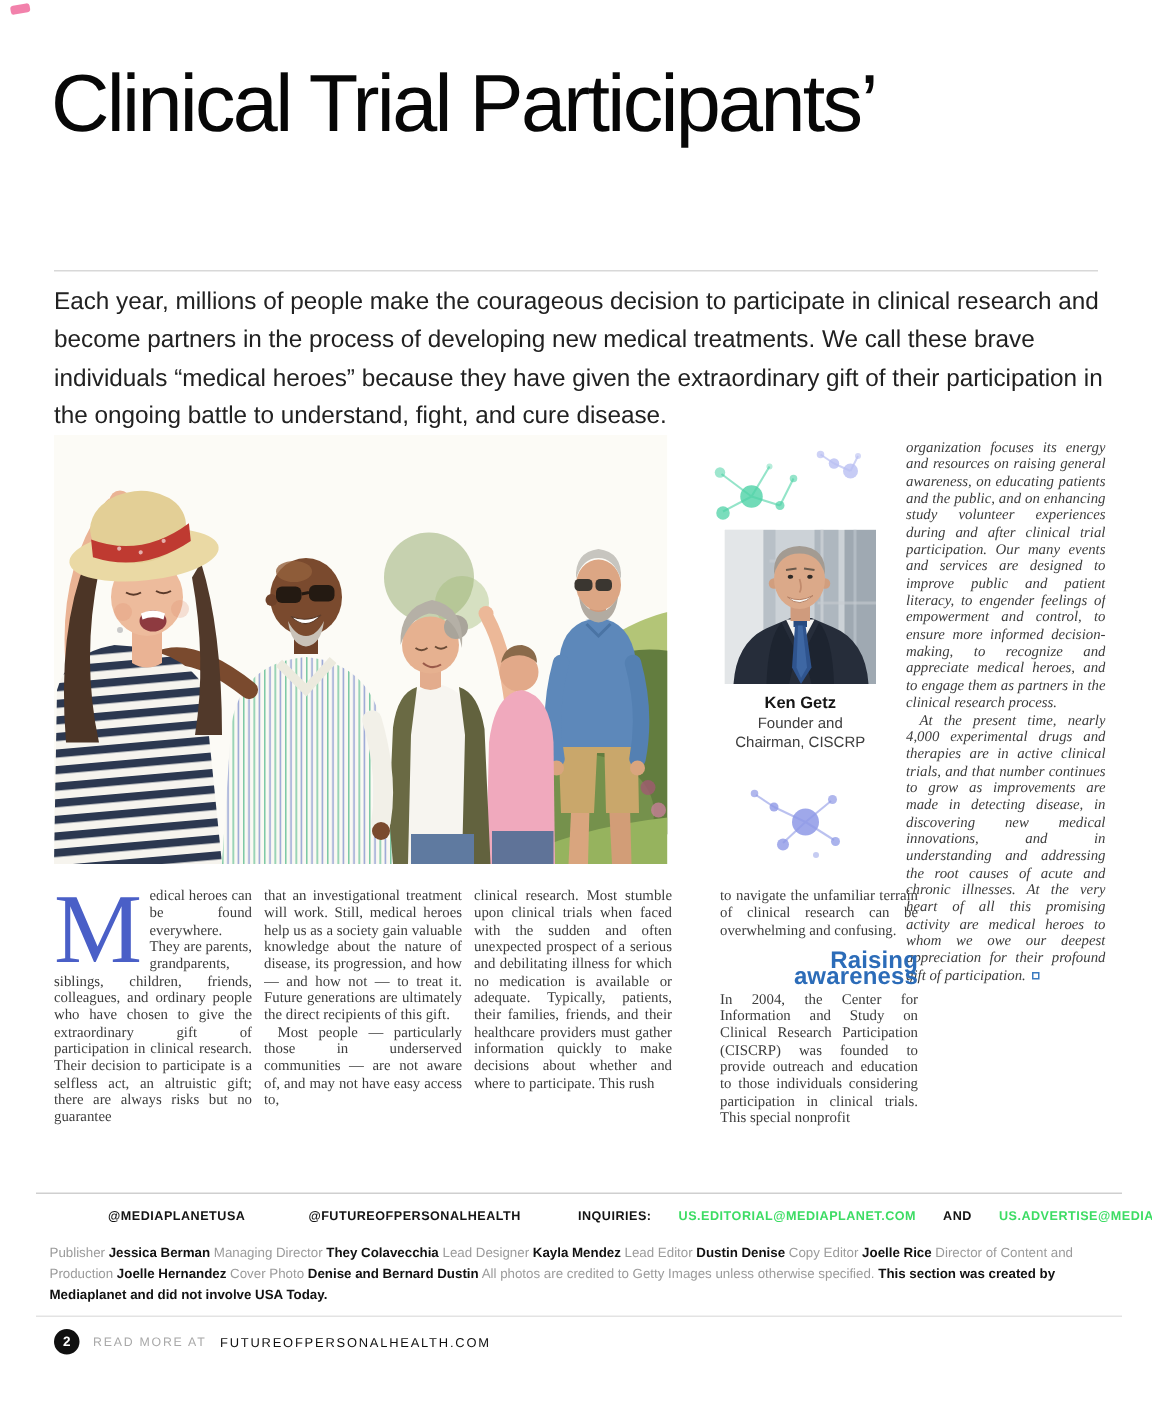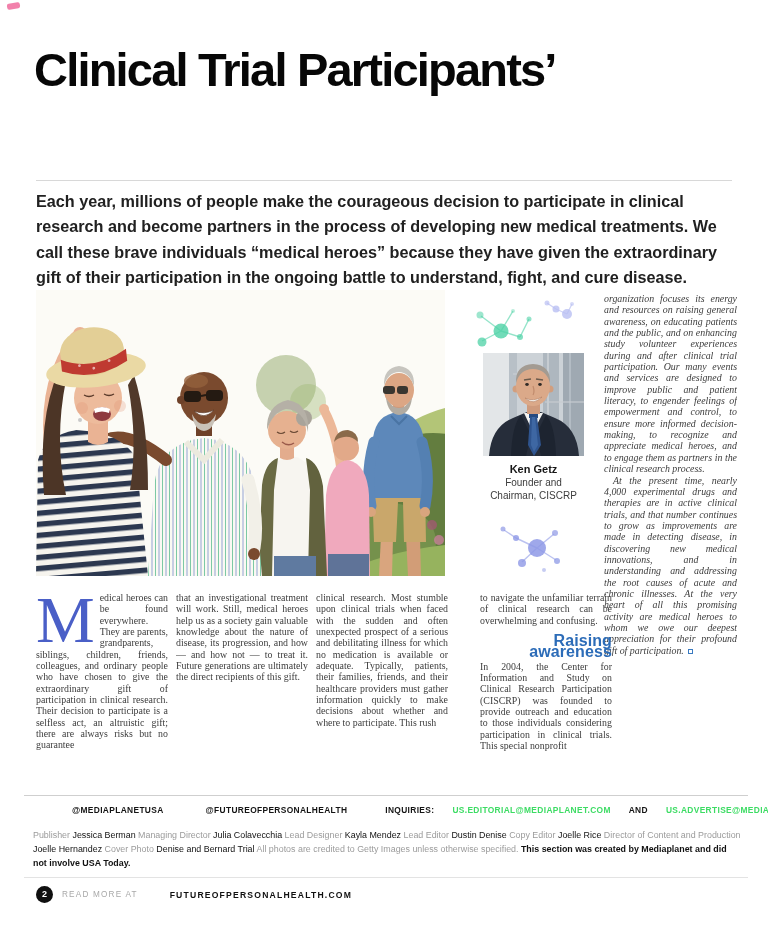--- a/index.html
+++ b/index.html
@@ -4,25 +4,25 @@
 <style>
   * { margin:0; padding:0; box-sizing:border-box; }
   html,body { background:#f2f2f2; }
   .page {
     position:relative; width:768px; height:936px; background:#ffffff;
     font-family:"Liberation Sans", sans-serif; overflow:hidden; margin:0 auto;
   }
   .corner-mark{ position:absolute; left:7px; top:3px; width:13px; height:6px;
     background:#f173a2; border-radius:2px; transform:rotate(-10deg); opacity:.9;}
   .headline{ position:absolute; left:34px; top:42px; width:720px;
-    font-size:47px; line-height:55px; font-weight:700; letter-spacing:-1.8px; color:#070707;}
+    font-size:54px; line-height:55px; font-weight:400; letter-spacing:-1.8px; color:#070707;}
   .rule{ position:absolute; height:1px; background:#d8d8d8;}
   .rule-top{ left:36px; right:36px; top:180px;}
   .intro{ position:absolute; left:36px; top:189px; width:702px;
-    font-size:16.2px; line-height:25.3px; color:#212121; font-weight:700;}
+    font-size:16.2px; line-height:25.3px; color:#212121; font-weight:400;}
   .photo{ position:absolute; left:36px; top:290px; width:409px; height:286px; overflow:hidden;}
   .photo svg{ display:block; }
   .molecule{ position:absolute; }
   .molecule-top{ left:468px; top:296px; }
   .molecule-bottom{ left:482px; top:518px; }
   .portrait{ position:absolute; left:483px; top:353px; width:101px; height:103px; overflow:hidden; }
   .caption{ position:absolute; left:452px; top:463px; width:163px; text-align:center;}
   .cap-name{ font-size:11px; font-weight:700; color:#161616; margin-bottom:2px;}
   .cap-title{ font-size:10px; color:#3d3d3d; line-height:12.5px;}
   .serif{ font-family:"Liberation Serif", serif; font-size:9.9px; line-height:11.35px;
@@ -41,28 +41,28 @@
   .rule-footer{ left:24px; right:20px; top:795px; background:#cfcfcf;}
   .social{ position:absolute; left:36px; right:22px; top:801px; height:17px;
     display:flex; align-items:center; gap:18px; font-size:8.4px; font-weight:700;
     letter-spacing:.35px; color:#141414; white-space:nowrap;}
   .social svg{ display:block; }
   .green{ color:#3ddc64; }
   .inq{ margin-left:20px; }
   .please{ margin-left:auto; }
   .credits{ position:absolute; left:33px; right:26px; top:829px; font-size:8.9px;
     line-height:13.8px; color:#9b9b9b; font-weight:400;}
-  .c-name{ color:#121212; font-weight:400;margin-top:32px; }
+  .c-name{ color:#121212; font-weight:700;margin-top:32px; }
   .c-bold{ color:#121212; font-weight:700; }
   .rule-bottom{ left:24px; right:20px; top:877px; background:#e3e3e3;}
   .bottombar{ position:absolute; left:36px; top:886px; display:flex; align-items:center; gap:9px;}
   .pagenum{ width:17px; height:17px; border-radius:50%; background:#101010; color:#fff;
     font-size:9px; font-weight:700; line-height:17px; text-align:center;}
   .readmore-label{ color:#a8a8a8; font-size:8.2px; letter-spacing:1.2px; font-weight:500;}
-  .readmore-url{ color:#101010; font-size:8.6px; letter-spacing:1.2px; font-weight:700;margin-left:23px;}
+  .readmore-url{ color:#101010; font-size:8.6px; letter-spacing:1.2px; font-weight:400;}
 </style>
 </head>
 <body>
 
 <div class="page">
 
   <div class="corner-mark"></div>
 
   <h1 class="headline"><span>Clinical Trial Participants’</span><br></h1>
 
@@ -259,20 +259,21 @@
   <div class="rail serif">
     <p>organization focuses its energy and resources on raising general awareness, on educating patients and the public, and on enhancing study volunteer experiences during and after clinical trial participation. Our many events and services are designed to improve public and patient literacy, to engender feelings of empowerment and control, to ensure more informed decision-making, to recognize and appreciate medical heroes, and to engage them as partners in the clinical research process.</p>
     <p class="indent"><span>At the present time, nearly 4,000 experimental drugs and therapies are in active clinical trials, and that number continues to grow as improvements are made in detecting disease, in discovering new medical innovations, and in understanding and addressing the root causes of acute and chronic illnesses. At the very heart of all this promising activity are medical heroes to whom we owe our deepest appreciation for their profound gift of participation.</span><span class="end-mark"></span></p>
   </div>
 
   <div class="col col1 serif">
     <span class="dropcap">M</span><span>edical heroes can be found everywhere. They are parents, grandparents, siblings, children, friends, colleagues, and ordinary people who have chosen to give the extraordinary gift of participation in clinical research. Their decision to participate is a selfless act, an altruistic gift; there are always risks but no guarantee</span>
   </div>
   <div class="col col2 serif">
     <p>that an investigational treatment will work. Still, medical heroes help us as a society gain valuable knowledge about the nature of disease, its progression, and how — and how not — to treat it. Future generations are ultimately the direct recipients of this gift.</p>
+    <p class="indent">Most people — particularly those in underserved communities — are not aware of, and may not have easy access to,</p>
   </div>
   <div class="col col3 serif">
     <p>clinical research. Most stumble upon clinical trials when faced with the sudden and often unexpected prospect of a serious and debilitating illness for which no medication is available or adequate. Typically, patients, their families, friends, and their healthcare providers must gather information quickly to make decisions about whether and where to participate. This rush</p>
   </div>
   <div class="col col4 serif">
     <p>to navigate the unfamiliar terrain of clinical research can be overwhelming and confusing.</p>
     <h3 class="subhead">Raising awareness</h3>
     <p>In 2004, the Center for Information and Study on Clinical Research Participation (CISCRP) was founded to provide outreach and education to those individuals considering participation in clinical trials. This special nonprofit</p>
   </div>
 
@@ -297,31 +298,31 @@
     <span>AND</span>
     <span class="green">US.ADVERTISE@MEDIAPLANET.COM</span>
     <span class="please">PLEASE</span>
 
   </div>
 
   <p class="credits">
     <span class="c-label">Publisher</span>
     <span class="c-name">Jessica Berman</span>
     <span class="c-label">Managing Director</span>
-    <span class="c-name">Julia Colavecchia</span>
+    <span class="c-name">They Colavecchia</span>
     <span class="c-label">Lead Designer</span>
     <span class="c-name">Kayla Mendez</span>
     <span class="c-label">Lead Editor</span>
     <span class="c-name">Dustin Denise</span>
     <span class="c-label">Copy Editor</span>
     <span class="c-name">Joelle Rice</span>
     <span class="c-label">Director of Content and Production</span>
     <span class="c-name">Joelle Hernandez</span>
     <span class="c-label">Cover Photo</span>
-    <span class="c-name">Denise and Bernard Trial</span>
+    <span class="c-name">Denise and Bernard Dustin</span>
     <span class="c-label">All photos are credited to Getty Images unless otherwise specified.</span>
     <span class="c-bold">This section was created by Mediaplanet and did not involve USA Today.</span>
   </p>
 
   <div class="rule rule-bottom"></div>
 
   <div class="bottombar">
     <span class="pagenum">2</span>
     <span class="readmore-label">READ MORE AT</span>
     <span class="readmore-url">FUTUREOFPERSONALHEALTH.COM</span>

